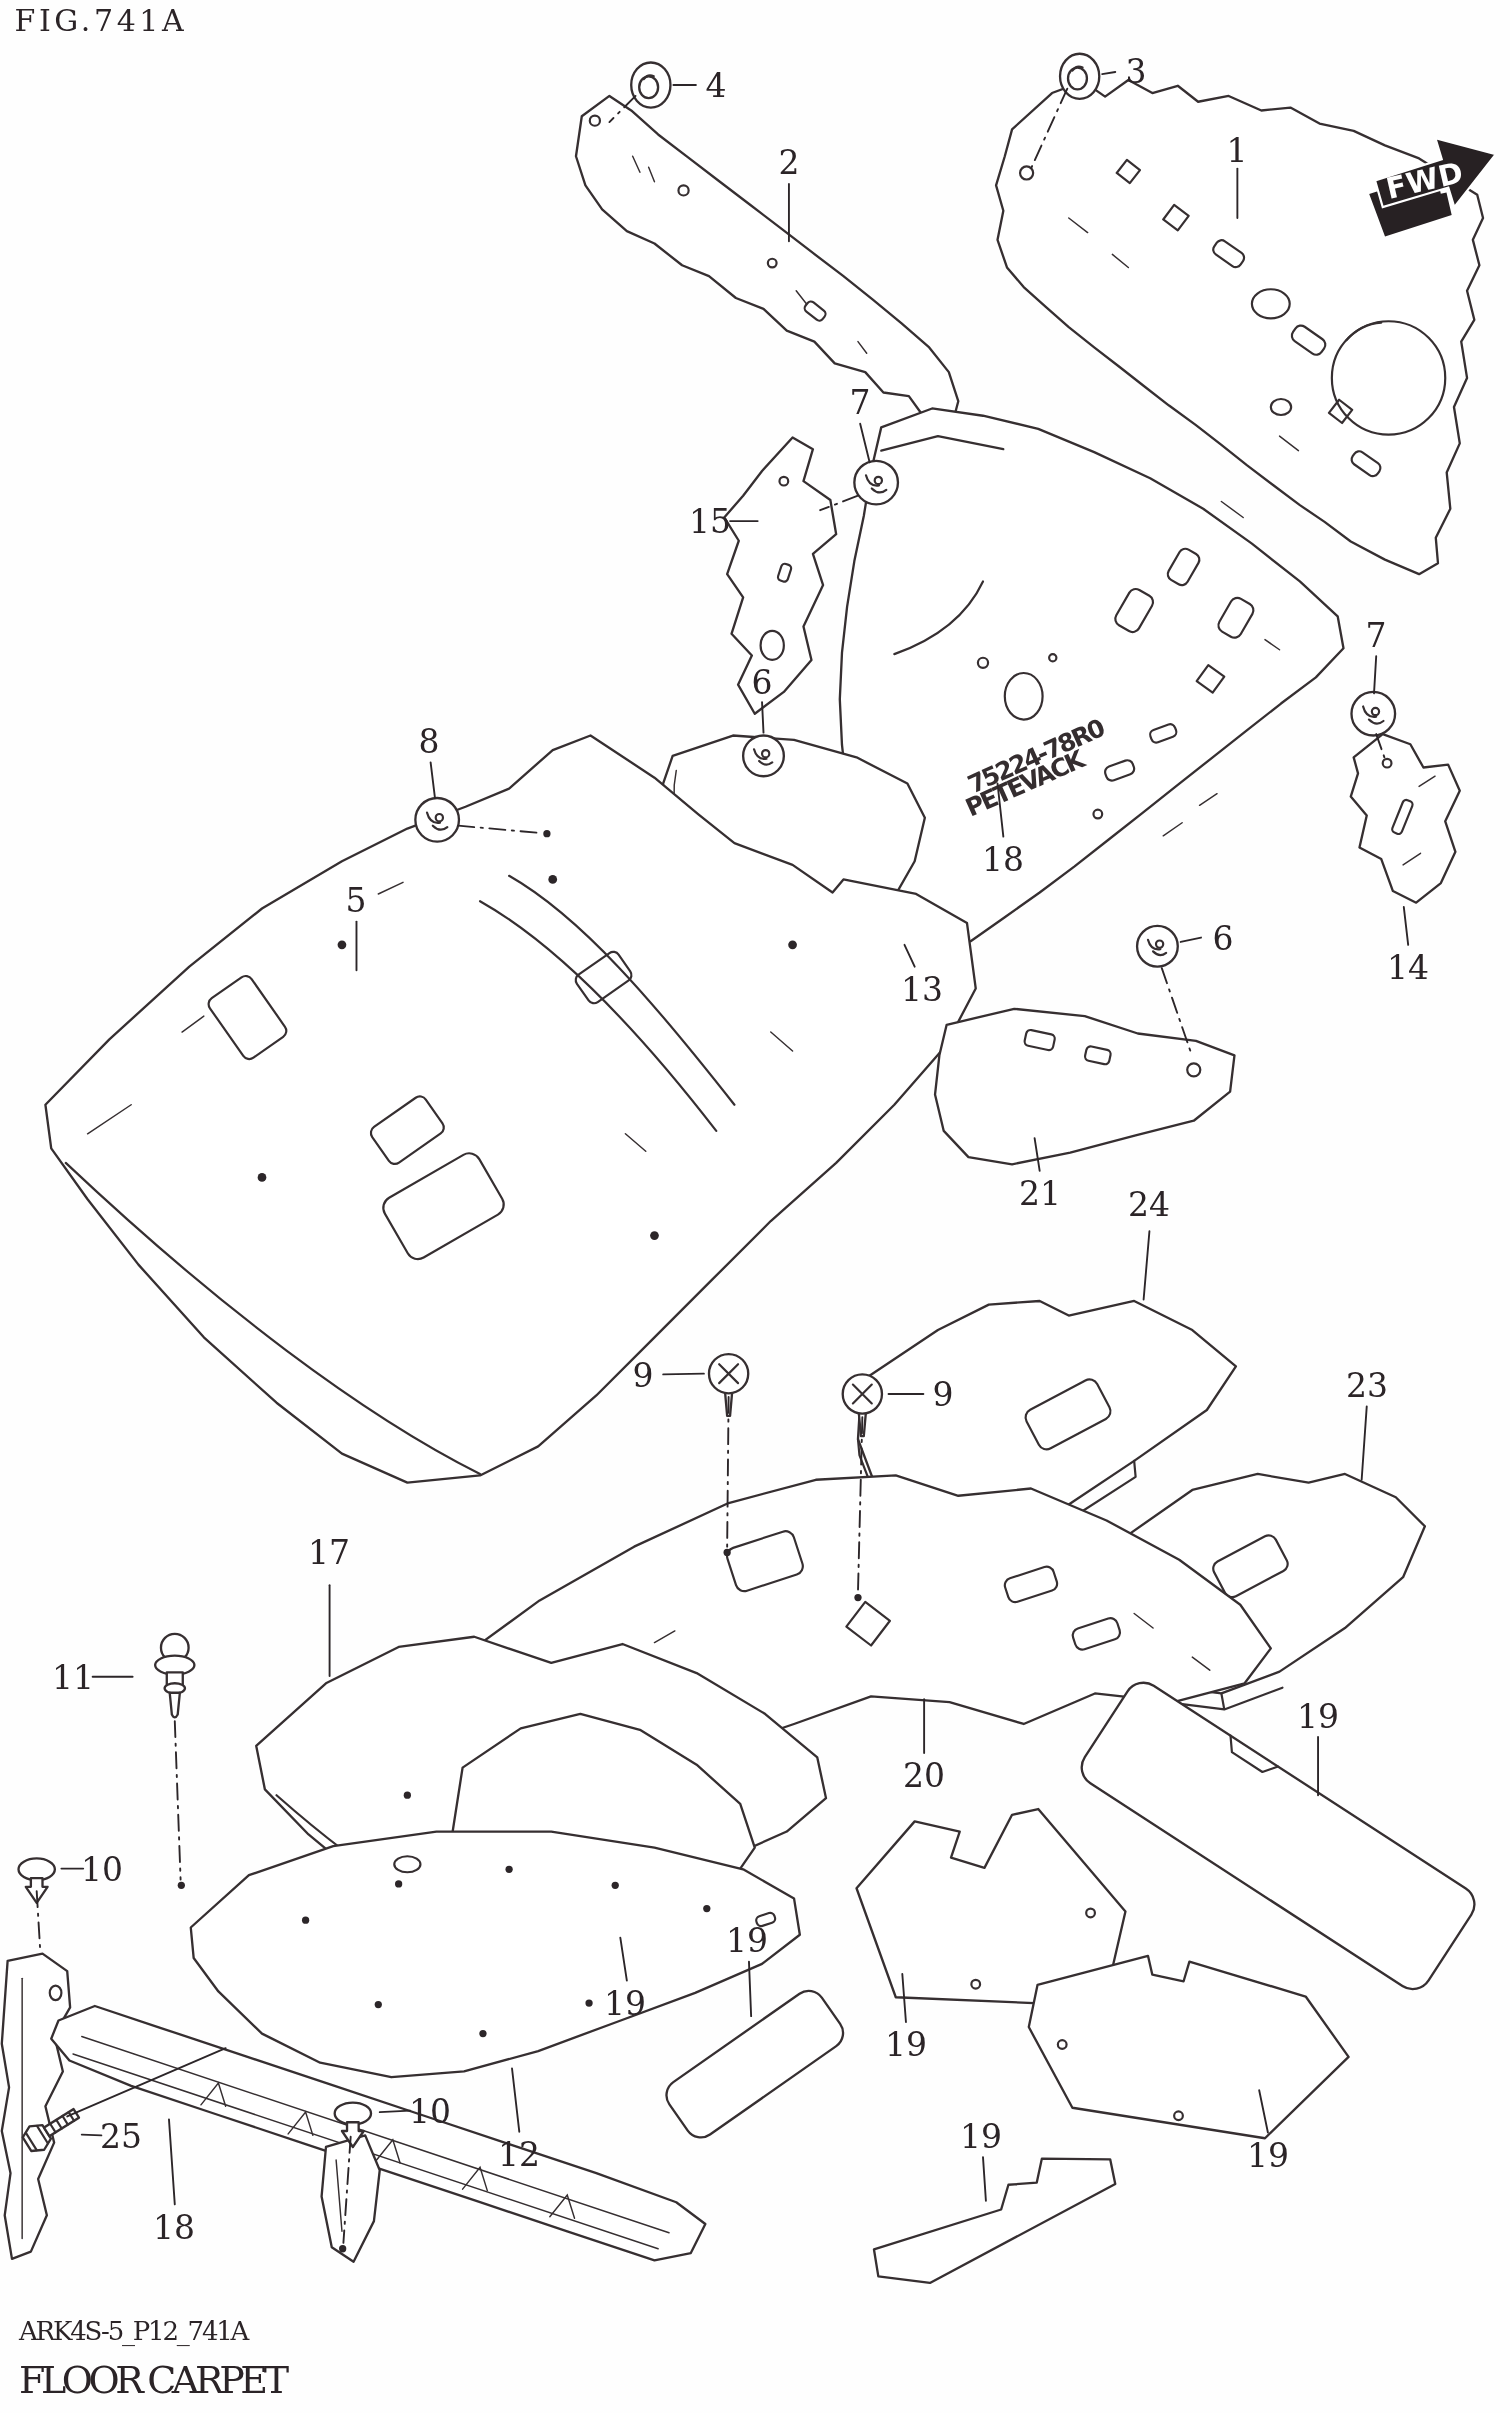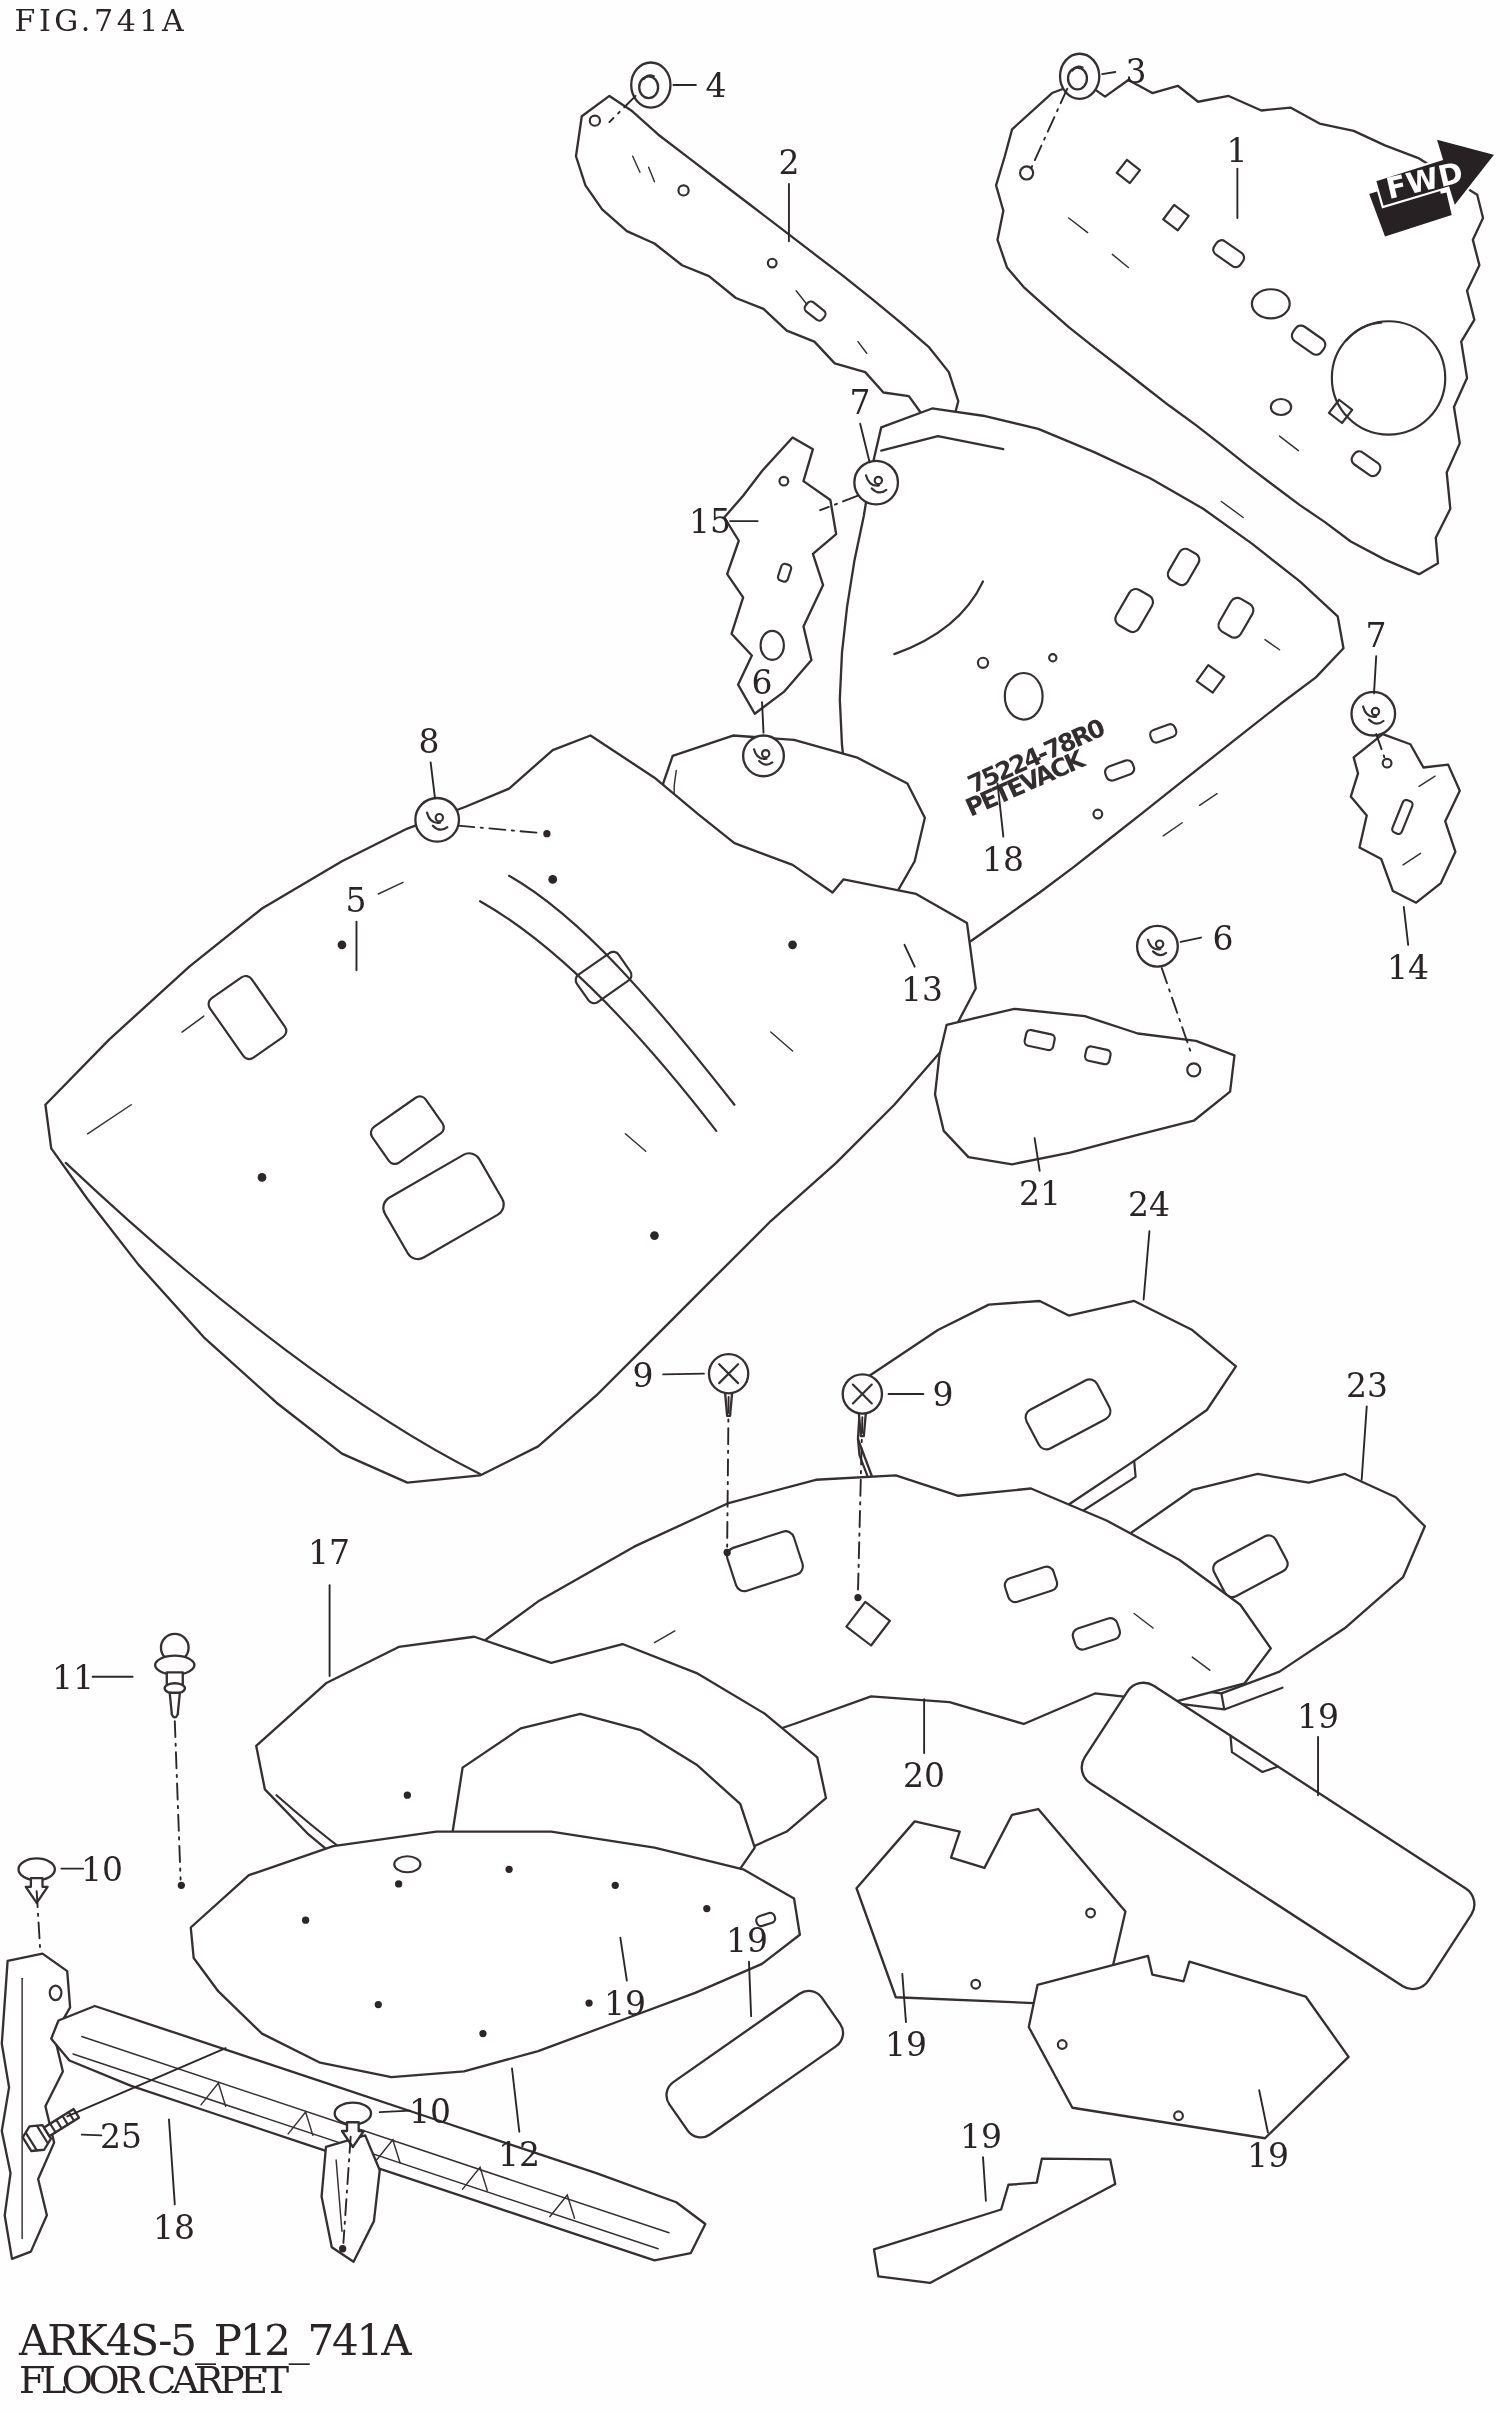--- a/index.html
+++ b/index.html
@@ -1,19 +1,19 @@
 <!DOCTYPE html>
 <html style="font-size:11.6px"><head>
 <meta charset="utf-8">
 <style>
   html,body{margin:0;padding:0;background:#ffffff;}
   .canvas{position:relative;width:1511px;height:2413px;background:#fefefe;overflow:hidden;
           font-family:"DejaVu Serif",serif;color:#2b2427;}
   .fig-title{position:absolute;left:14.5px;top:2.9px;font-size:30px;letter-spacing:3.6px;color:#2b2427;white-space:nowrap;}
-  .footer-code{position:absolute;left:19px;top:2316px;font-size:42px;letter-spacing:-2.2px;white-space:nowrap;}
+  .footer-code{position:absolute;left:19px;top:2316px;font-size:26px;letter-spacing:-2.2px;white-space:nowrap;}
   .footer-caption{position:absolute;left:19px;top:2358px;font-size:38px;letter-spacing:-4.4px;white-space:nowrap;}
   .co{position:absolute;transform:translate(-50%,-50%);font-size:33px;line-height:1;color:#2b2427;white-space:nowrap;}
   svg{position:absolute;left:0;top:0;}
   .ln{fill:none;stroke:#362f31;stroke-width:3;stroke-linecap:round;stroke-linejoin:round;}
   .th{fill:none;stroke:#362f31;stroke-width:2;stroke-linecap:round;}
   .fl{fill:#ffffff;stroke:#362f31;stroke-width:3.2;stroke-linejoin:round;}
   .ld{fill:none;stroke:#2c2629;stroke-width:2.6;stroke-linecap:round;}
   .dd{stroke-dasharray:22 9 3 9;}
   .dot{fill:#2c2629;stroke:none;}
   .blk{fill:#272123;stroke:none;}

